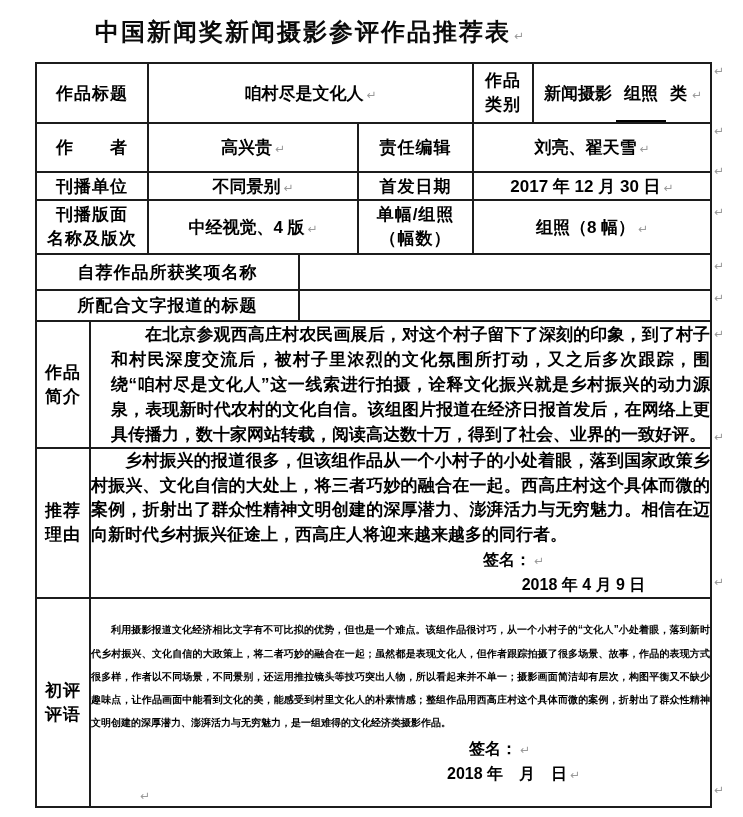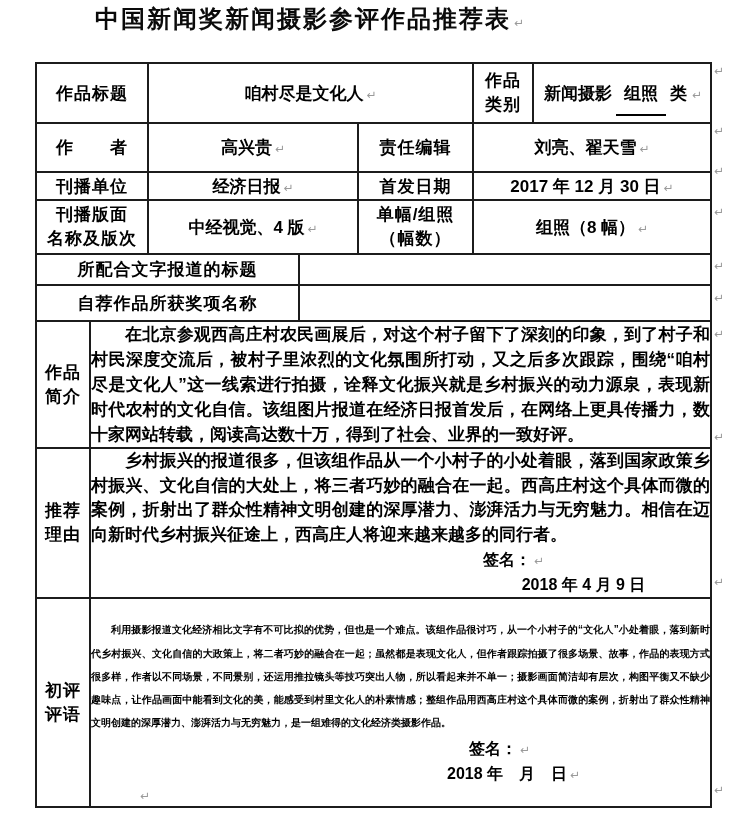--- a/index.html
+++ b/index.html
@@ -5,21 +5,21 @@
   html,body{margin:0;padding:0;}
   body{
     position:relative;
     width:743px;height:817px;
     background:#ffffff;
     font-family:"Liberation Sans","DejaVu Sans",sans-serif;
     color:#000;
     overflow:hidden;
   }
   .page-title{
-    position:absolute;top:3px;left:0;width:619px;
+    position:absolute;top:16px;left:0;width:619px;
     text-align:center;
     font-size:24px;font-weight:bold;letter-spacing:2px;
     color:#0a0a0a;
   }
   table.form{
     position:absolute;left:35px;top:62px;
     width:675px;
     border-collapse:collapse;
     table-layout:fixed;
   }
@@ -44,25 +44,25 @@
     padding:3px 10px 2px 9px;
     font-size:15.5px;
     font-weight:600;
   }
   .para{
     text-indent:2em;
     line-height:24.5px;
     text-align:justify;
   }
   .para.tight{line-height:23.2px;font-size:10px;}
-  .para.intro{line-height:25px;}
+  .para.intro{line-height:25px;padding-left:20px;}
   .sign-line{line-height:24px;font-size:16px;font-weight:bold;text-align:left;text-indent:0;}
   .underlined{
     border-bottom:2px solid #000;
-    padding:0 8px 11px 8px;
+    padding:0 8px 17px 8px;
   }
   .catpart{margin:4px 2px;}
   .pmark{
     color:#9a9a9a;
     font-size:12px;
     font-weight:normal;
     margin-left:3px;
     letter-spacing:0;
   }
   .edge-pmark{
@@ -117,48 +117,48 @@
     </td>
     <td class="lbl">责任编辑</td>
     <td colspan="2" class="val">
       <span>刘亮、翟天雪</span><span class="pmark">↵</span>
     </td>
   </tr>
 
   <tr style="height:28px">
     <td colspan="2" class="lbl">刊播单位</td>
     <td colspan="2" class="val">
-      <span>经济日报</span><span class="pmark">↵</span>
+      <span>不同景别</span><span class="pmark">↵</span>
     </td>
     <td class="lbl">首发日期</td>
     <td colspan="2" class="val">
       <span>2017 年 12 月 30 日</span><span class="pmark">↵</span>
     </td>
   </tr>
 
   <tr style="height:54px">
     <td colspan="2" class="lbl multiline">刊播版面
 名称及版次</td>
     <td colspan="2" class="val">
       <span>中经视觉、4 版</span><span class="pmark">↵</span>
     </td>
     <td class="lbl multiline">单幅/组照
 （幅数）</td>
     <td colspan="2" class="val">
       <span>组照（8 幅）</span><span class="pmark">↵</span>
     </td>
   </tr>
 
+  <tr style="height:36px">
+    <td colspan="3" class="lbl leftlbl">自荐作品所获奖项名称</td>
+    <td colspan="4" class="val"></td>
+  </tr>
+
   <tr style="height:31px">
     <td colspan="3" class="lbl">所配合文字报道的标题</td>
-    <td colspan="4" class="val"></td>
-  </tr>
-
-  <tr style="height:36px">
-    <td colspan="3" class="lbl leftlbl">自荐作品所获奖项名称</td>
     <td colspan="4" class="val"></td>
   </tr>
 
   <tr style="height:103px">
     <td class="sectionlbl multiline">作品
 简介</td>
     <td colspan="6" class="paracell">
       <div class="para intro">在北京参观西高庄村农民画展后，对这个村子留下了深刻的印象，到了村子和村民深度交流后，被村子里浓烈的文化氛围所打动，又之后多次跟踪，围绕“咱村尽是文化人”这一线索进行拍摄，诠释文化振兴就是乡村振兴的动力源泉，表现新时代农村的文化自信。该组图片报道在经济日报首发后，在网络上更具传播力，数十家网站转载，阅读高达数十万，得到了社会、业界的一致好评。</div>
     </td>
   </tr>

